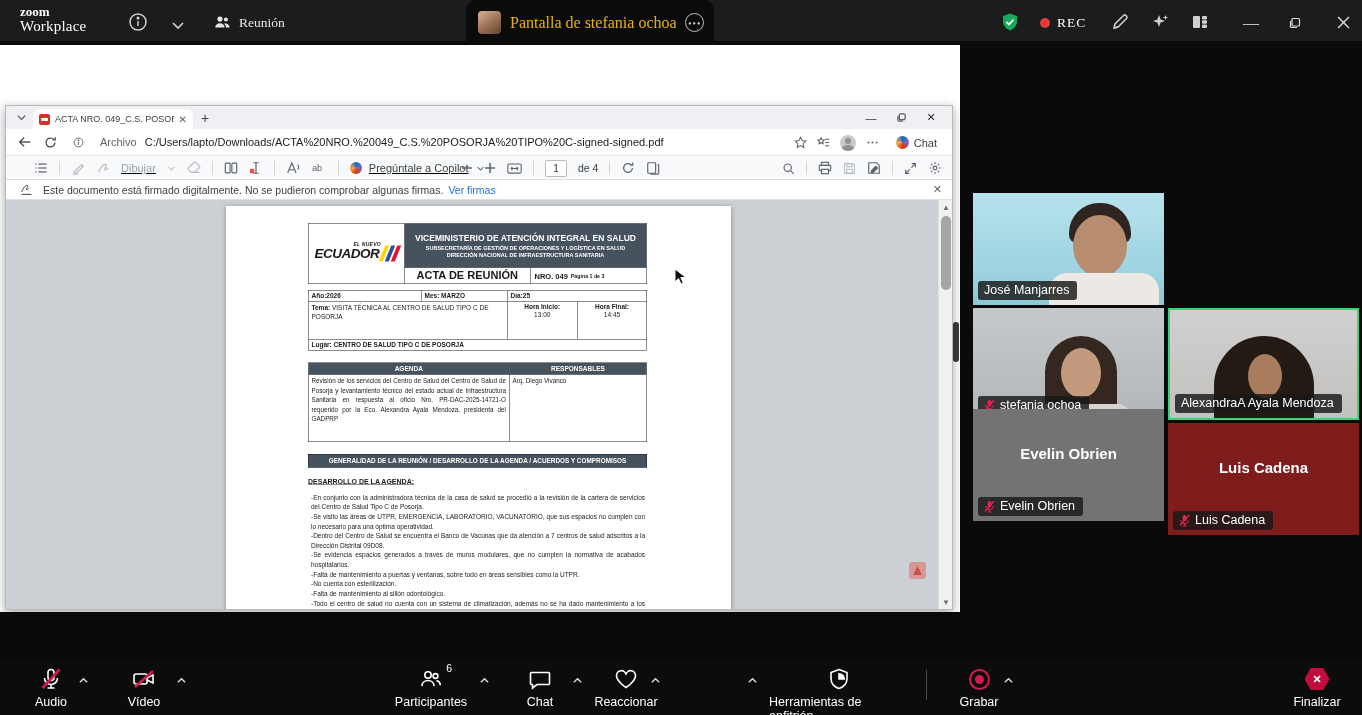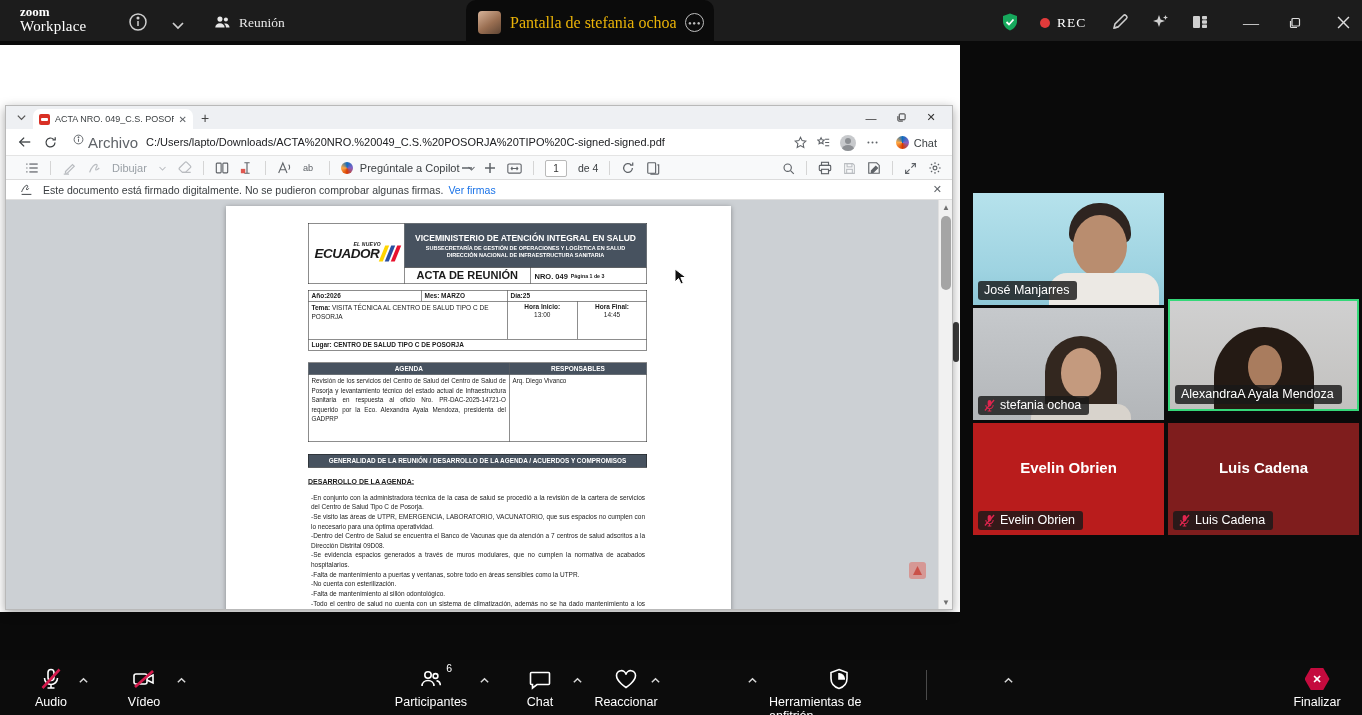--- a/index.html
+++ b/index.html
@@ -41,33 +41,33 @@
   #btab .fav { width:11px; height:11px; border-radius:2px; background:#d93025; position:relative; flex:0 0 auto; }
   #btab .fav::after { content:""; position:absolute; left:2px; top:4px; width:7px; height:3px; background:#fff; border-radius:1px; }
   #btab .ttl { font-size:9px; color:#3c4043; white-space:nowrap; overflow:hidden; flex:1; }
   #btab .tx { font-size:10px; color:#5f6368; flex:0 0 auto; }
   #newtab-btn { margin-left:8px; color:#444; font-size:14px; }
   .bwin-ctl { position:absolute; top:0; height:23px; width:30px; display:flex; align-items:center; justify-content:center; color:#333; font-size:11px; }
   #bwin-min { right:66px; } #bwin-max { right:36px; } #bwin-close { right:6px; }
 
   #addressbar { position:relative; height:27px; background:#fff; border-bottom:1px solid #e4e4e4; display:flex; align-items:center; }
   #addressbar .nav { color:#3c4043; margin-left:12px; }
-  #addr-file { display:flex; align-items:flex-start; gap:4px; margin-left:16px; color:#5f6368; font-size:15px; }
+  #addr-file { display:flex; align-items:flex-end; gap:16px; margin-left:16px; color:#5f6368; font-size:11px; }
   #addr-url { margin-left:8px; font-size:11px; color:#202124; white-space:nowrap; overflow:hidden; width:600px; }
   #addr-right { position:absolute; right:8px; top:0; height:27px; display:flex; align-items:center; gap:10px; }
   #addr-right .aic { color:#5f6368; }
   #profile-avatar { width:16px; height:16px; border-radius:50%; background:#c7c9cc; position:relative; overflow:hidden; }
   #profile-avatar::before { content:""; position:absolute; left:5px; top:3px; width:6px; height:6px; border-radius:50%; background:#8d9094; }
   #profile-avatar::after { content:""; position:absolute; left:2px; top:10px; width:12px; height:8px; border-radius:50%; background:#8d9094; }
   #copilot-chat { display:flex; align-items:center; gap:5px; font-size:11px; color:#3c4043; padding:2px 7px; border-radius:10px; }
   .copilot-logo { width:13px; height:13px; border-radius:50%; background:conic-gradient(#0f6cbd,#8661c5,#d83b01,#ffaa44,#0f6cbd); }
 
   #pdftoolbar { position:relative; height:24px; background:#f8f9fa; border-bottom:1px solid #dcdcdc; }
   .ptgroup { position:absolute; top:0; height:24px; display:flex; align-items:center; gap:11px; }
-  #ptg-left { left:19px; }
+  #ptg-left { left:28px;text-decoration:underline; }
   #ptg-mid { left:455px; }
   #ptg-right { right:10px; }
   .pt-ic { color:#5f6368; display:flex; align-items:center; }
   .pt-ic.dis { color:#b9bcc0; }
   .pt-div { width:1px; height:14px; background:#d5d5d5; }
   .pt-txt { font-size:11px; color:#9aa0a6; }
   .pt-txt.on { color:#3c4043; }
   #page-input { width:22px; height:17px; border:1px solid #b9b9b9; border-radius:2px; font-size:10px; text-align:center; color:#333; background:#fff; }
   #page-count { font-size:10.5px; color:#3c4043; }
 
@@ -138,22 +138,22 @@
 
   
   #panel { position:absolute; left:960px; top:45px; width:402px; height:615px; background:#0a0a0a; }
   .tile { position:absolute; width:191px; height:112px; background:#151515; overflow:hidden; }
   .tile .nlabel { position:absolute; left:5px; bottom:5px; background:rgba(25,25,25,.82); border-radius:3px; padding:2px 8px 3px 6px; display:flex; align-items:center; gap:5px; color:#fff; font-size:12.5px; white-space:nowrap; max-width:180px; }
   .tile .cname { position:absolute; left:0; right:0; top:36px; text-align:center; color:#fff; font-size:15px; font-weight:700; }
   .mic-off { flex:0 0 auto; }
   #tile-1 { left:13px; top:148px; background:linear-gradient(180deg,#b6e2ec 0%,#9ed3e1 70%,#8ec7d7 100%); }
   #tile-2 { left:208px; top:148px; background:#141416; }
   #tile-3 { left:13px; top:263px; background:linear-gradient(180deg,#c6c9cc 0%,#b3b6b9 100%); }
-  #tile-4 { left:208px; top:254px; background:linear-gradient(180deg,#d0d0d0 0%,#c2c1bf 100%); border:2px solid #35d879;text-align:center; }
-  #tile-5 { left:13px; top:378px; background:#b91c1c; }
+  #tile-4 { left:208px; top:263px; background:linear-gradient(180deg,#d0d0d0 0%,#c2c1bf 100%); border:2px solid #35d879;text-align:center; }
+  #tile-5 { left:13px; top:364px; background:#737373; }
   #tile-6 { left:208px; top:378px; background:#7f1d1d; }
   
   .head { position:absolute; border-radius:50%; }
   #tile-1 .hair { left:96px; top:10px; width:62px; height:40px; background:#2e2420; border-radius:30px 30px 8px 8px; }
   #tile-1 .face { left:100px; top:22px; width:54px; height:62px; background:#b98d6f; }
   #tile-1 .body { left:76px; top:80px; width:110px; height:40px; background:#ece9e4; border-radius:18px 18px 0 0; }
   #tile-2 .photo { position:absolute; left:53px; top:8px; width:86px; height:86px; border-radius:2px;
       background:radial-gradient(circle at 20% 85%, #3c4a66 0 12%, transparent 13%),
                  radial-gradient(circle at 80% 30%, rgba(255,220,120,.5) 0 4%, transparent 5%),
                  radial-gradient(circle at 30% 25%, rgba(180,200,255,.45) 0 3%, transparent 4%),
@@ -657,20 +657,28 @@
           <path d="M12 2.5l8 3v6c0 5-3.4 8.5-8 10-4.6-1.5-8-5-8-10v-6z"></path>
           <path d="M12 6v6h6"></path>
           <path d="M12 6a6 6 0 016 6h-6z" fill="#fff" stroke="none"></path>
         </svg>
     </div>
     <div class="lbl">Herramientas de anfitrión</div>
   </div>
 
   <div id="ctl-divider"></div>
 
+  <div class="ctl" style="left:909px">
+    <div class="icbox">
+        <div class="rec-ring">
+          <div class="rec-dot"></div>
+        </div>
+      </div>
+    <div class="lbl">Grabar</div>
+  </div>
   <svg class="chev" style="left:1003px" width="11" height="11" viewBox="0 0 12 12" fill="none" stroke="currentColor" stroke-width="1.6">
       <polyline points="2,8 6,4 10,8"></polyline>
     </svg>
 
 
   <div class="ctl" style="left:1247px">
     <div class="icbox">
         <div class="hex">✕</div>
       </div>
     <div class="lbl">Finalizar</div>

